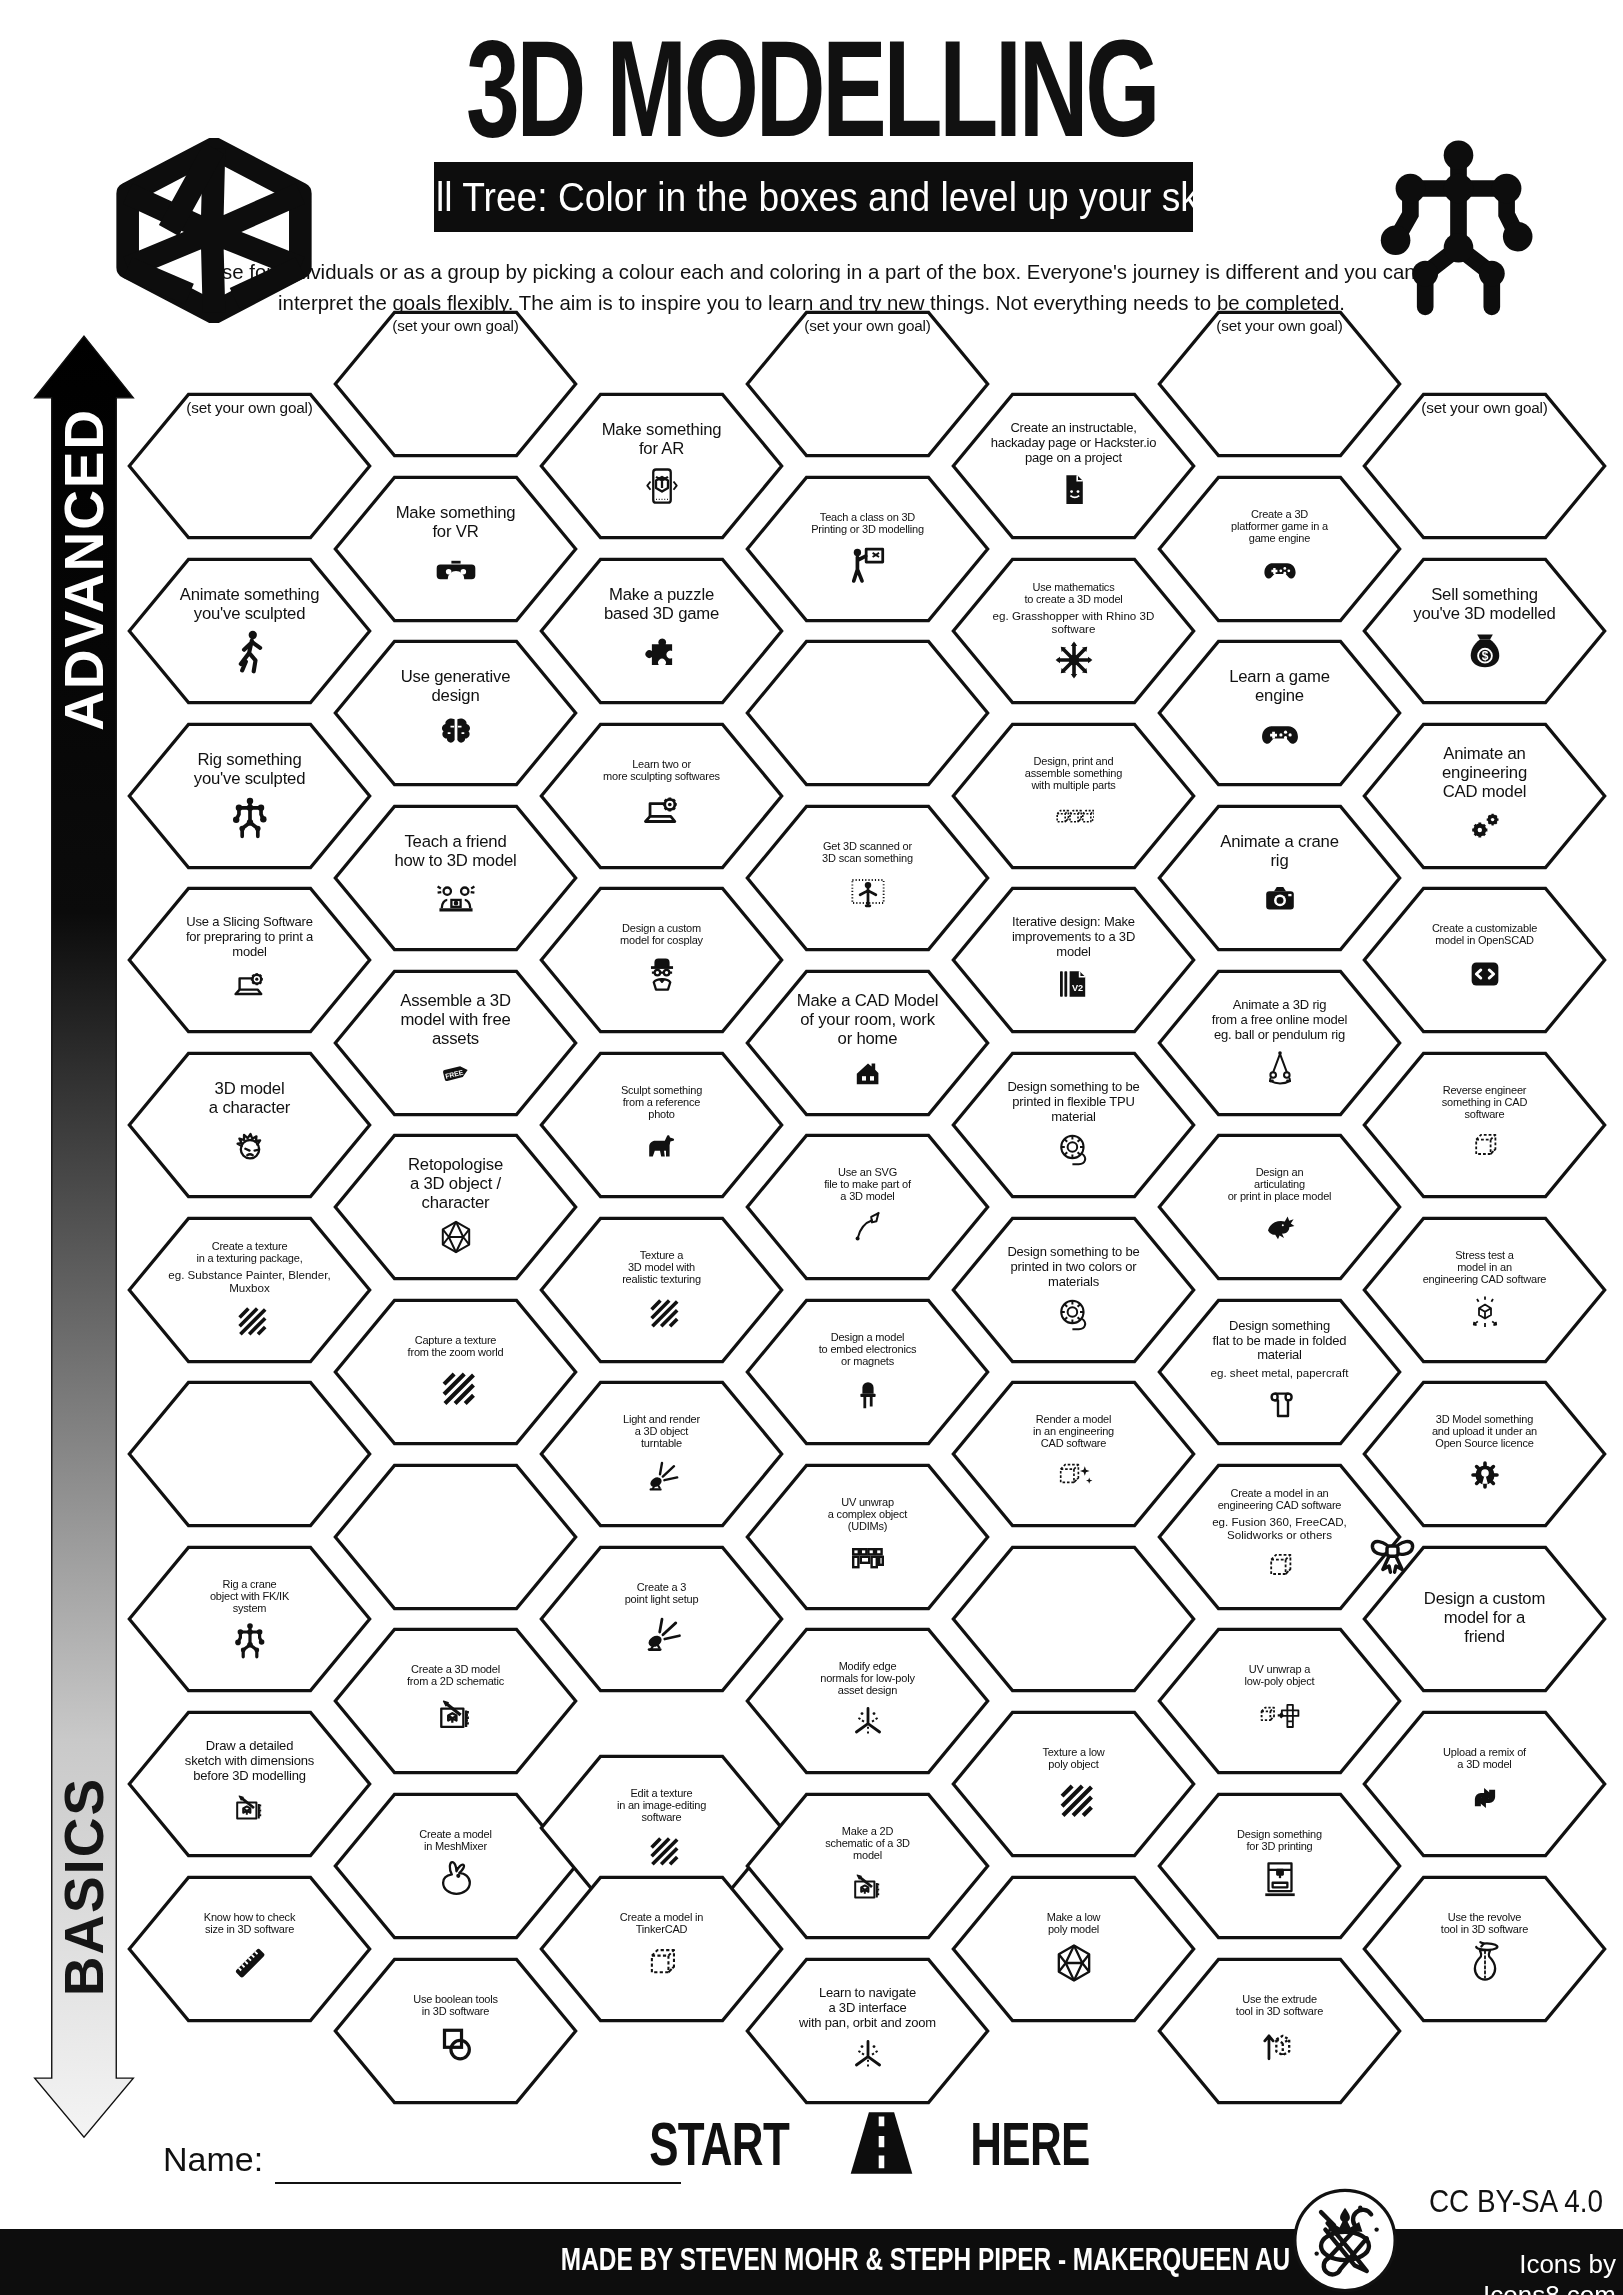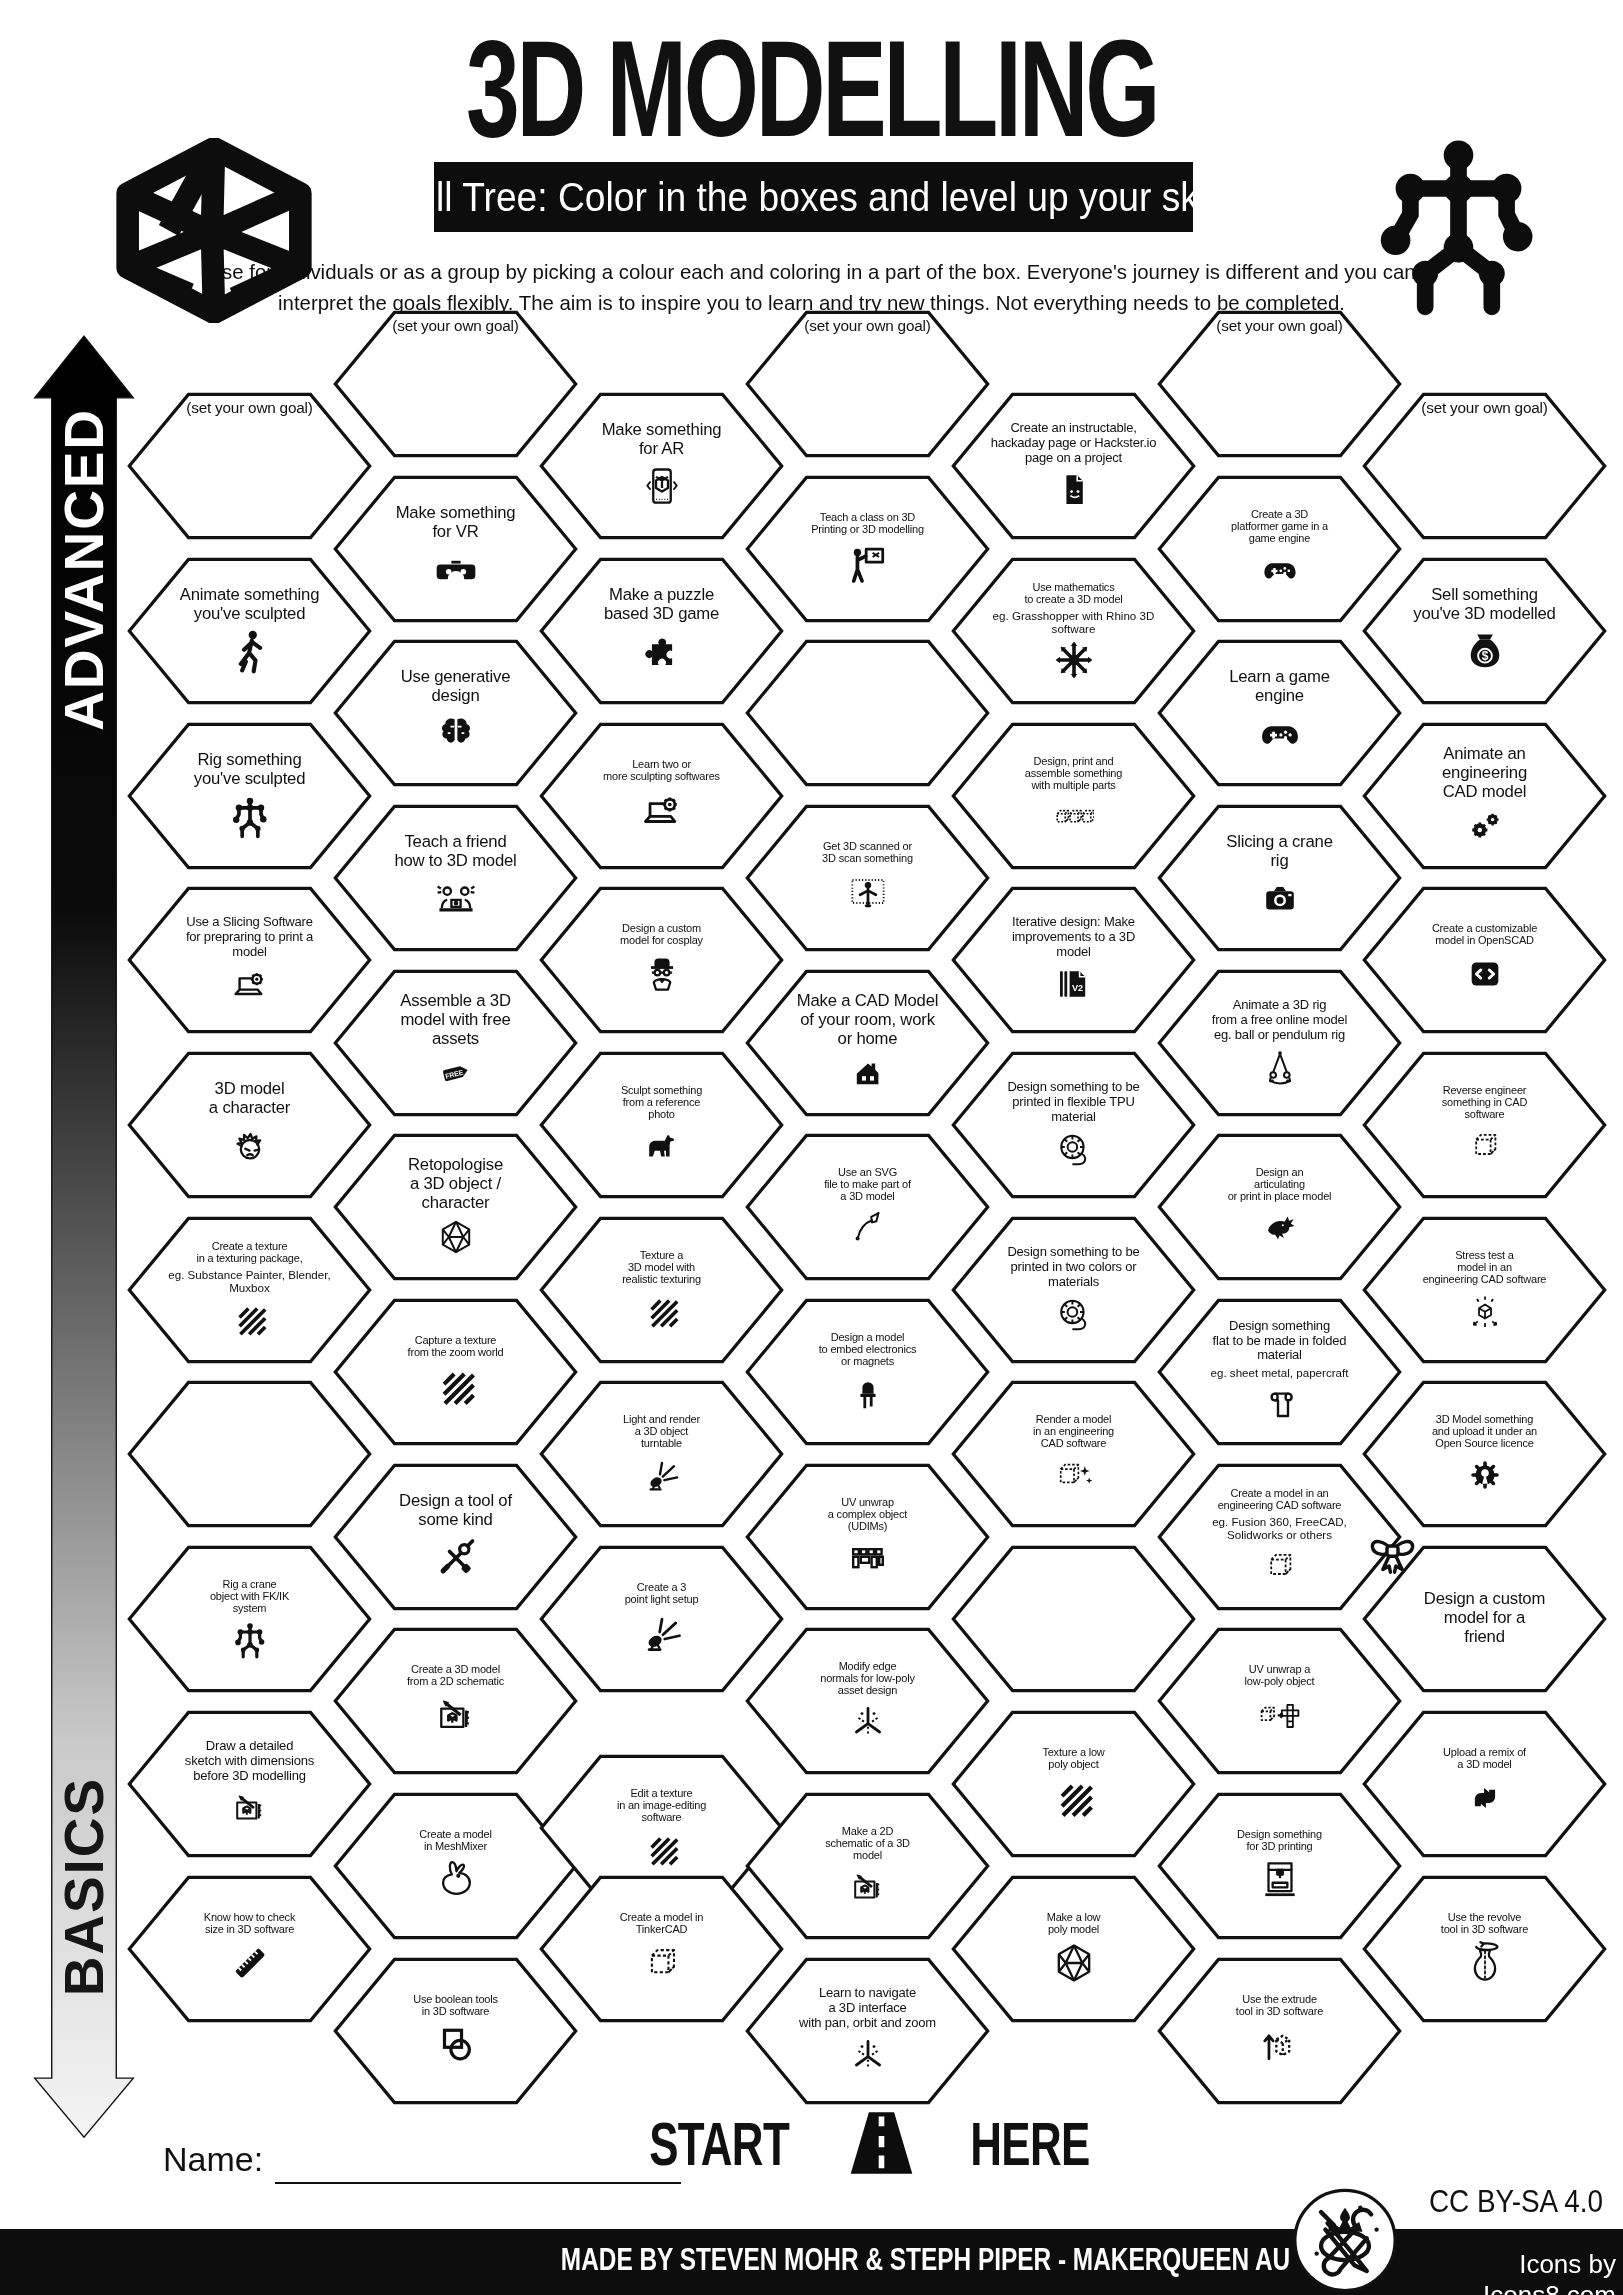--- a/index.html
+++ b/index.html
@@ -372,34 +372,20 @@
             <g stroke="#111" stroke-width="9" fill="none">
               <path d="M24 46 L46 24 M24 68 L68 24 M26 88 L88 26 M48 88 L88 48 M70 88 L88 70"></path>
             </g>
           </svg></span>
       </div>
     </div>
     <div class="hex" data-name="hex-cell" style="left: 333px; top: 1463px;">
       <svg class="shape" width="245" height="148" viewBox="0 0 530 320" data-name="hexagon-outline">
         <polygon points="133,5 397,5 525,160 397,315 133,315 5,160" fill="#fff" stroke="#111" stroke-width="7" stroke-linejoin="miter"></polygon>
       </svg>
-      <div class="content">
-        <div class="label" data-name="hex-label">Design a tool of
-some kind</div>
-        <span class="icon" data-name="tool-cross-icon"><svg width="46" height="46" viewBox="0 0 100 100">
-            <g stroke="#111" stroke-width="8" fill="none" stroke-linecap="round">
-              <path d="M32 68 L61 39"></path>
-              <path d="M36 36 L68 68"></path>
-            </g>
-            <circle cx="68" cy="31" r="10" fill="none" stroke="#111" stroke-width="7"></circle>
-            <path d="M75 24 l11 -11" stroke="#111" stroke-width="8" stroke-linecap="round"></path>
-            <rect x="64" y="64" width="17" height="17" rx="5" transform="rotate(45 72 72)" fill="#111"></rect>
-            <path d="M22 78 l10 -10" stroke="#111" stroke-width="11" stroke-linecap="round"></path>
-          </svg></span>
-      </div>
     </div>
     <div class="hex small" data-name="hex-cell" style="left: 333px; top: 1627px;">
       <svg class="shape" width="245" height="148" viewBox="0 0 530 320" data-name="hexagon-outline">
         <polygon points="133,5 397,5 525,160 397,315 133,315 5,160" fill="#fff" stroke="#111" stroke-width="7" stroke-linejoin="miter"></polygon>
       </svg>
       <div class="content">
         <div class="label" data-name="hex-label">Create a 3D model
 from a 2D  schematic</div>
         <span class="icon" data-name="sketch-cube-icon"><svg width="46" height="46" viewBox="0 0 100 100">
             <g stroke="#111" stroke-width="5" fill="none" stroke-linejoin="round">
@@ -992,21 +978,21 @@
               <circle cx="52" cy="52" r="3.5"></circle>
             </g>
           </svg></span>
       </div>
     </div>
     <div class="hex" data-name="hex-cell" style="left: 1157px; top: 804px;">
       <svg class="shape" width="245" height="148" viewBox="0 0 530 320" data-name="hexagon-outline">
         <polygon points="133,5 397,5 525,160 397,315 133,315 5,160" fill="#fff" stroke="#111" stroke-width="7" stroke-linejoin="miter"></polygon>
       </svg>
       <div class="content">
-        <div class="label" data-name="hex-label">Slicing a crane
+        <div class="label" data-name="hex-label">Animate a crane
 rig</div>
         <span class="icon" data-name="camera-icon"><svg width="46" height="46" viewBox="0 0 100 100">
             <rect x="20" y="33" width="60" height="40" rx="7" fill="#111"></rect>
             <path d="M37 33 l6 -9 h14 l6 9 z" fill="#111"></path>
             <circle cx="50" cy="53" r="13" fill="#fff"></circle>
             <circle cx="50" cy="53" r="7.5" fill="#111"></circle>
             <rect x="68" y="39" width="7" height="5" fill="#fff"></rect>
           </svg></span>
       </div>
     </div>

